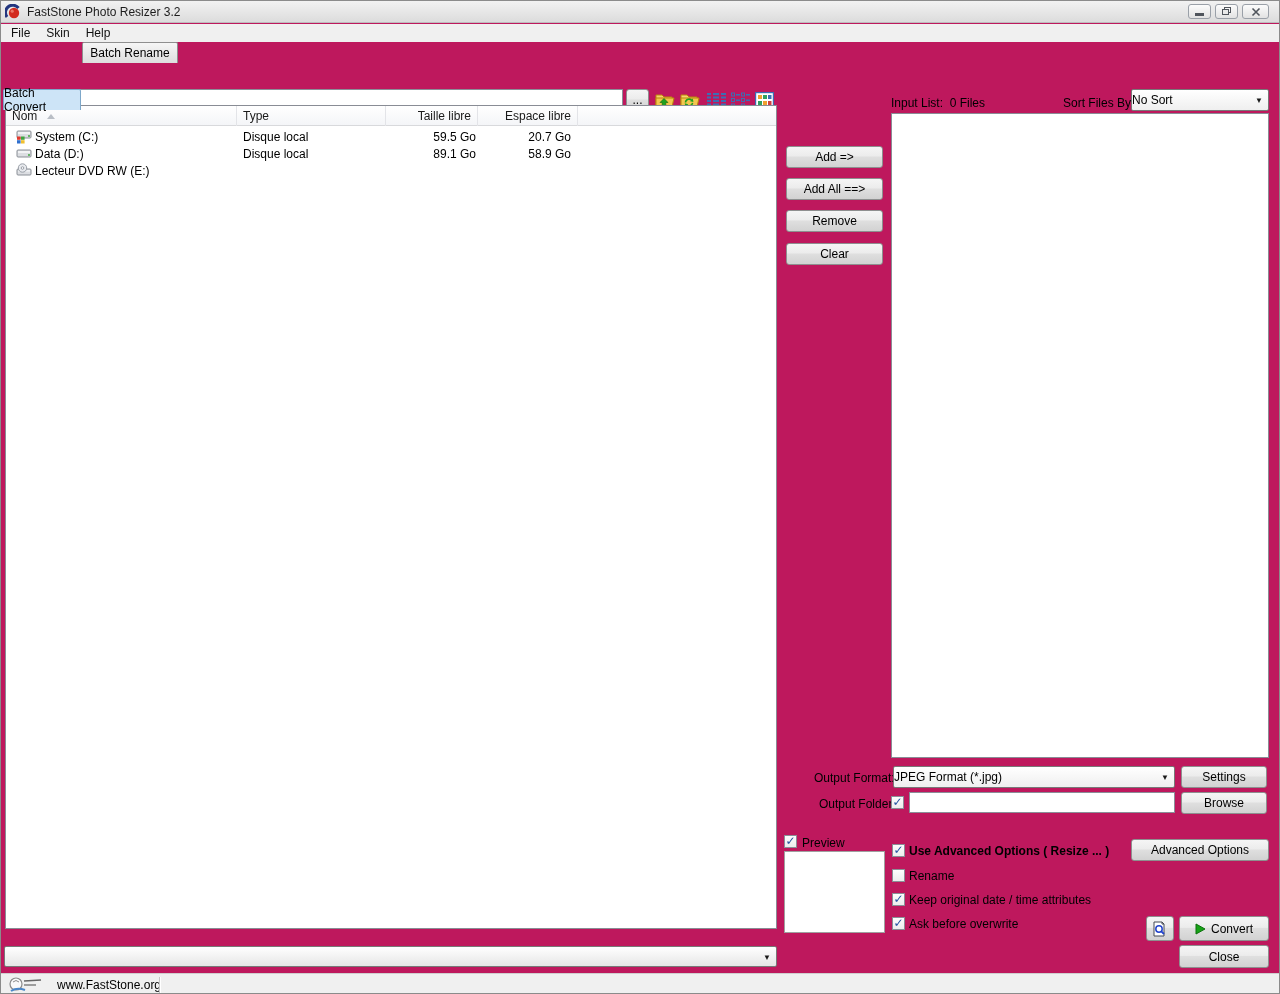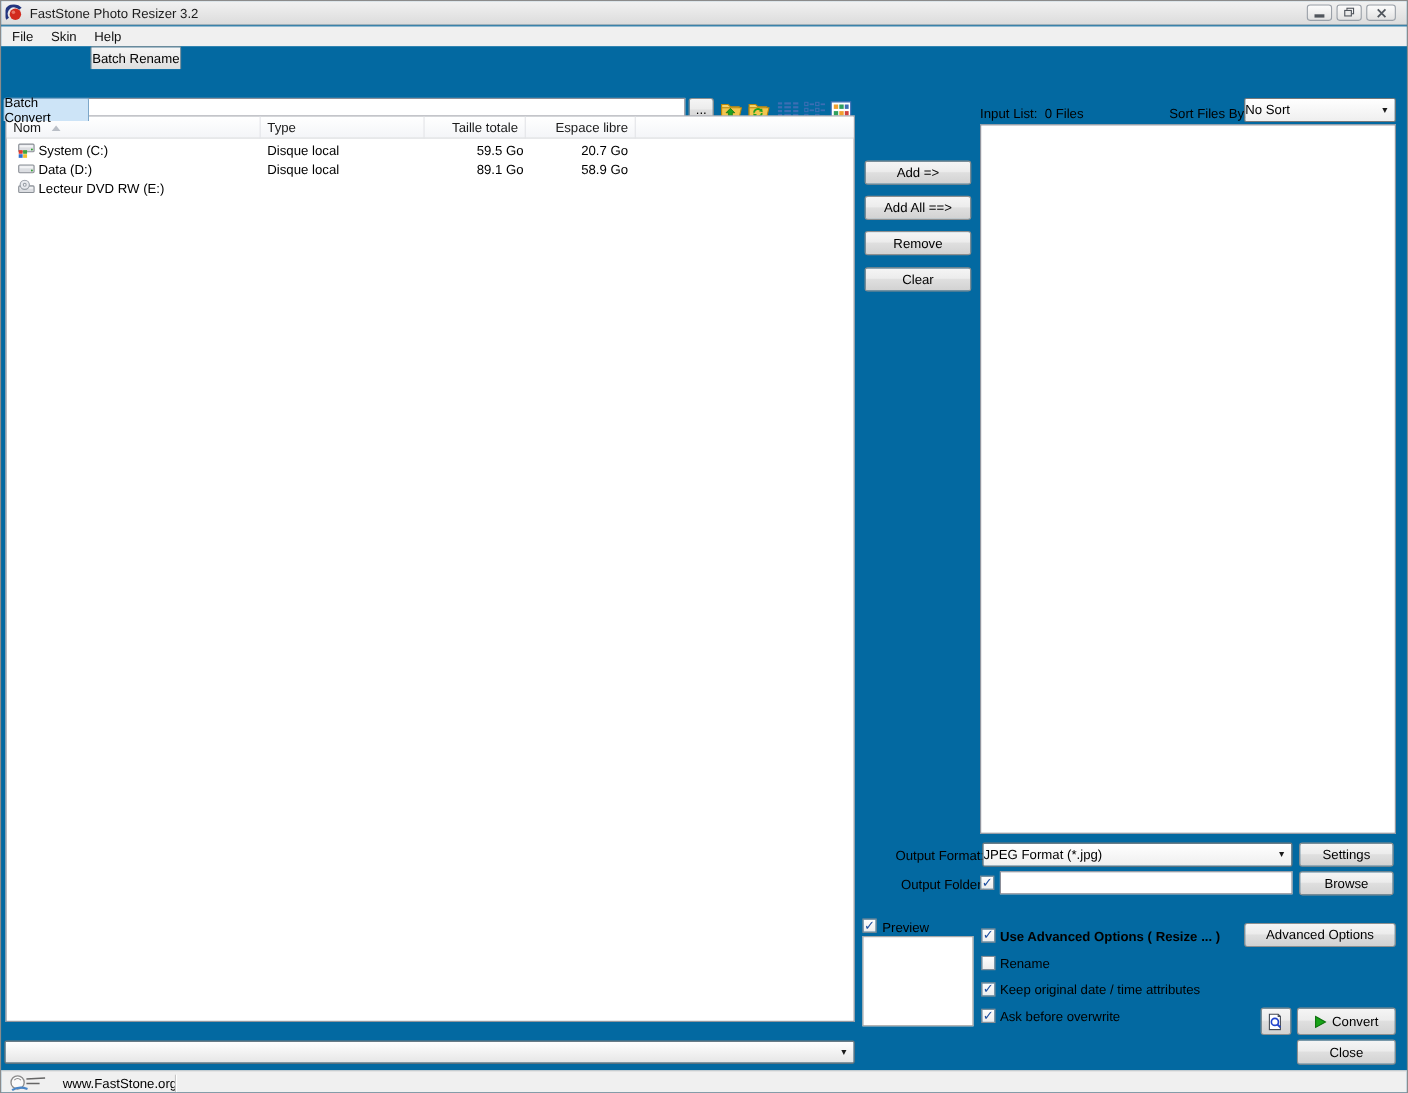--- a/index.html
+++ b/index.html
@@ -1,18 +1,18 @@
 <!DOCTYPE html>
 <html><head>
 <meta charset="utf-8">
 <style>
   * { margin:0; padding:0; box-sizing:border-box; }
   html,body { width:1280px; height:994px; }
   body { font-family:"Liberation Sans","DejaVu Sans",sans-serif; font-size:12px; color:#000; background:#f0f0f0; }
-  .window { position:relative; width:1280px; height:994px; background:#0369a1; overflow:hidden; border:1px solid #8b8b8b; }
+  .window { position:relative; width:1280px; height:994px; background:#be185d; overflow:hidden; border:1px solid #8b8b8b; }
 
   
   .titlebar { position:absolute; left:0; top:0; width:100%; height:22px;
     background:linear-gradient(#f2f2f2,#dcdcdc); border-bottom:1px solid #bdbdbd;
     display:flex; align-items:center; }
   .app-icon { width:16px; height:16px; margin:0 6px 0 4px; display:inline-block; }
   .title-text { font-size:12px; color:#1c1c1c; }
   .winbtns { position:absolute; right:10px; top:3px; display:flex; gap:4px; }
   .winbtn { width:23px; height:15px; border:1px solid #9aa0a8; border-radius:3px;
     background:linear-gradient(#fcfcfc,#e2e2e2); display:flex; align-items:center; justify-content:center; }
@@ -27,21 +27,21 @@
   .menu-item { padding:2px 8px; font-size:12px; color:#111; }
   .menu-item:first-child { margin-left:2px; }
 
   
   .tabbar { position:absolute; left:0; top:41px; width:100%; height:21px; }
   .tab { position:absolute; top:0; height:21px; display:flex; align-items:center; justify-content:center;
     font-size:12px; border:1px solid #8f8f8f; border-bottom:none; border-radius:2px 2px 0 0;
     background:linear-gradient(#f6f6f6,#dedede); }
   .tab.active { background:#cde4f7; border-color:#7da7c9; z-index:2; }
   .tab-convert { left:2px; width:78px;margin-top:47px; }
-  .tab-rename { left:81px; width:83px; }
+  .tab-rename { left:81px; width:96px; }
 
   
   .btn { position:absolute; display:flex; align-items:center; justify-content:center; gap:5px;
     font-size:12px; color:#000; border:1px solid #8e8f8f; border-radius:3px;
     background:linear-gradient(#f5f5f5,#ececec 45%,#dfdfdf 50%,#d2d2d2); }
   .textbox { position:absolute; background:#fff; border:1px solid #8b8e98; font-size:12px; padding:0 4px;
     font-family:"Liberation Sans","DejaVu Sans",sans-serif; }
   .combo { position:absolute; display:flex; align-items:center; background:linear-gradient(#ffffff,#efefef);
     border:1px solid #787878; border-radius:2px; padding:0 18px 0 0; font-size:12px; white-space:nowrap; overflow:hidden; }
   .combo .arrow { position:absolute; right:5px; top:50%; transform:translateY(-50%); font-size:8px; color:#1a1a1a; }
@@ -192,21 +192,21 @@
   <div class="file-table">
     <div class="ft-header">
       <div class="ft-hcell" style="left:0; width:231px;">
         <span>Nom</span>
         <span class="sort-arrow"></span>
       </div>
       <div class="ft-hcell" style="left:231px; width:149px;">
         <span>Type</span>
       </div>
       <div class="ft-hcell right" style="left:380px; width:92px;">
-        <span>Taille totale</span>
+        <span>Taille libre</span>
       </div>
       <div class="ft-hcell right" style="left:472px; width:100px;">
         <span>Espace libre</span>
       </div>
     </div>
 
     <div class="ft-row" style="top:22px;">
       <div class="ft-cell" style="left:10px; width:221px;">
         <span class="row-icon">
           <svg width="16" height="15" viewBox="0 0 16 15">

